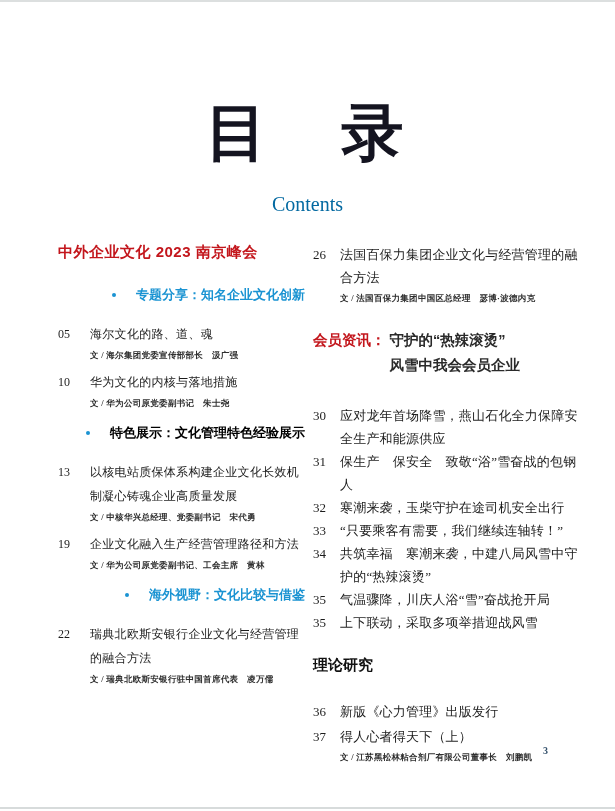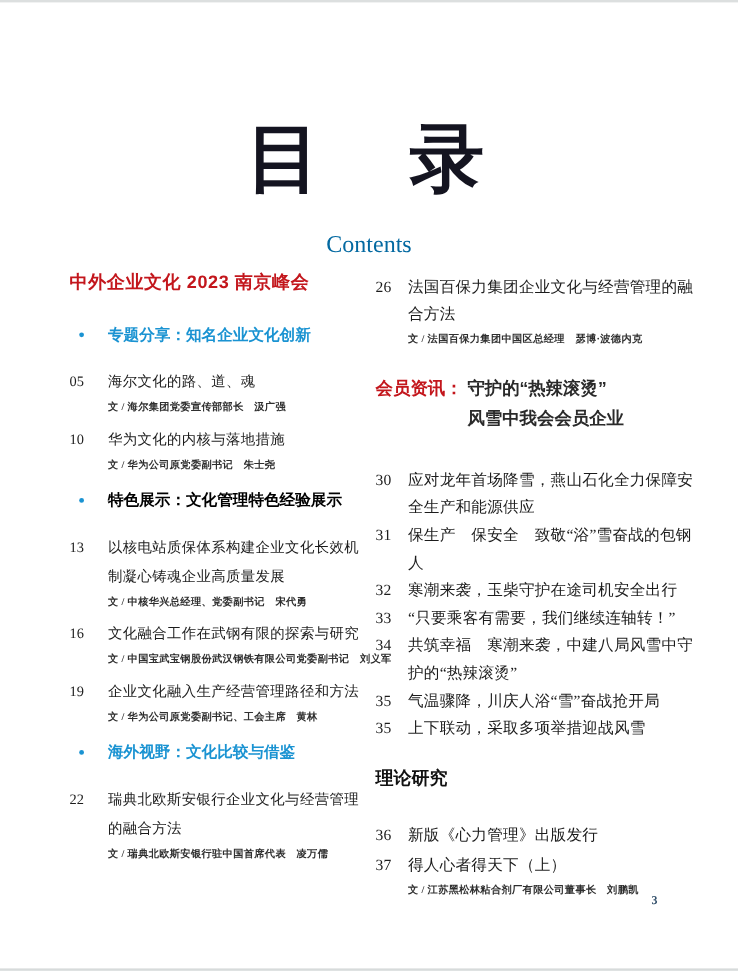--- a/index.html
+++ b/index.html
@@ -11,34 +11,35 @@
     font-family:"Liberation Serif","DejaVu Serif",serif;
     color:#1c1c1c;
   }
   .edge-top{position:absolute;top:0;left:0;right:0;height:2px;background:#dcdfdf;}
   .edge-bottom{position:absolute;bottom:2px;left:0;right:0;height:2px;background:#d7dbdb;}
 
   .title-block{position:absolute;top:103px;left:0;right:0;text-align:center;}
   .title-cn{font-size:62px;font-weight:600;letter-spacing:6px;color:#141420;line-height:60px;margin:0;}
   .title-en{font-size:20px;color:#0369a1;line-height:34px;margin-top:24px;}
 
-  .col{position:absolute;top:227px;}
+  .col{position:absolute;top:243px;}
   .col-left{left:58px;width:247px;}
   .col-right{left:313px;width:274px;}
 
   .red-header{
     font-family:"Liberation Sans","DejaVu Sans",sans-serif;
     font-weight:bold;font-size:15px;letter-spacing:0.5px;
     line-height:18px;margin-bottom:26px;
   }
   .sub{
     display:flex;align-items:center;
     font-family:"Liberation Sans","DejaVu Sans",sans-serif;
     font-weight:bold;font-size:13px;line-height:15px;
     margin:16px 0 20px;
+    justify-content:flex-end;
   }
   .sub:first-of-type{margin-top:14px;}
   .sub .dot{width:4px;height:4px;border-radius:50%;margin:0 20px 0 8px;flex:none;}
 
   .entry .row{display:flex;}
   .col-left .num{flex:none;width:32px;font-size:12px;line-height:24px;}
   .col-left .ttl{font-size:12px;line-height:24px;letter-spacing:0.3px;}
   .col-right .num{flex:none;width:27px;font-size:13px;line-height:23px;}
   .col-right .ttl{font-size:13px;line-height:23px;letter-spacing:0.2px;}
 
@@ -112,27 +113,20 @@
       <span class="dot accent-blue-bg" style="background: rgb(26, 147, 210);"></span>
       <span>特色展示：文化管理特色经验展示</span>
     </div>
 
     <div class="entry">
       <div class="row">
         <span class="num">13</span>
         <span class="ttl">以核电站质保体系构建企业文化长效机制凝心铸魂企业高质量发展</span>
       </div>
       <div class="byline">文 / 中核华兴总经理、党委副书记　宋代勇</div>
-    </div>
-    <div class="entry">
-      <div class="row">
-        <span class="num">16</span>
-        <span class="ttl">文化融合工作在武钢有限的探索与研究</span>
-      </div>
-      <div class="byline">文 / 中国宝武宝钢股份武汉钢铁有限公司党委副书记　刘义军</div>
     </div>
     <div class="entry">
       <div class="row">
         <span class="num">19</span>
         <span class="ttl">企业文化融入生产经营管理路径和方法</span>
       </div>
       <div class="byline">文 / 华为公司原党委副书记、工会主席　黄林</div>
     </div>
 
     <div class="sub accent-blue" style="color: rgb(26, 147, 210);">

